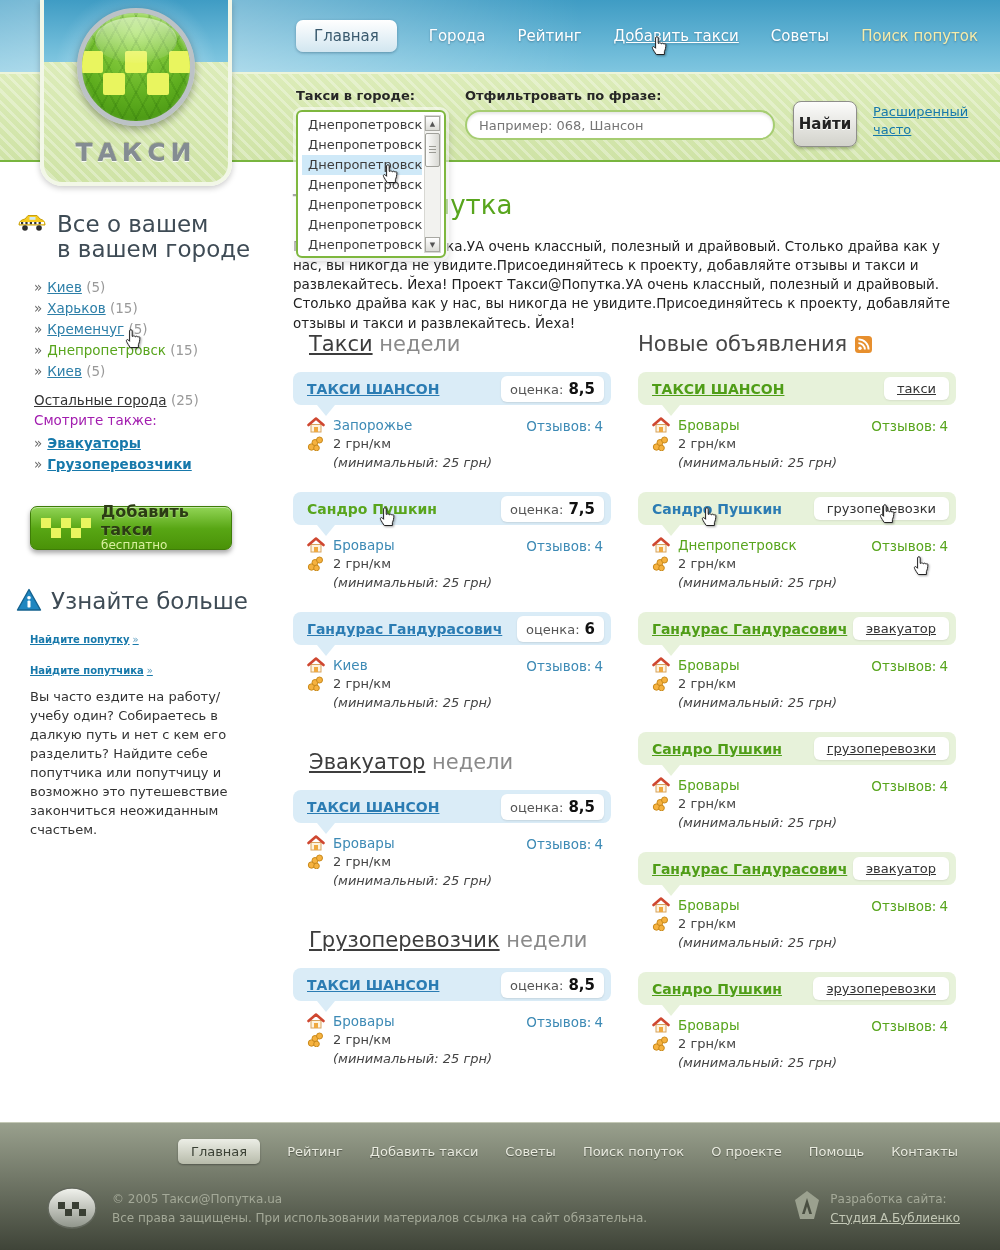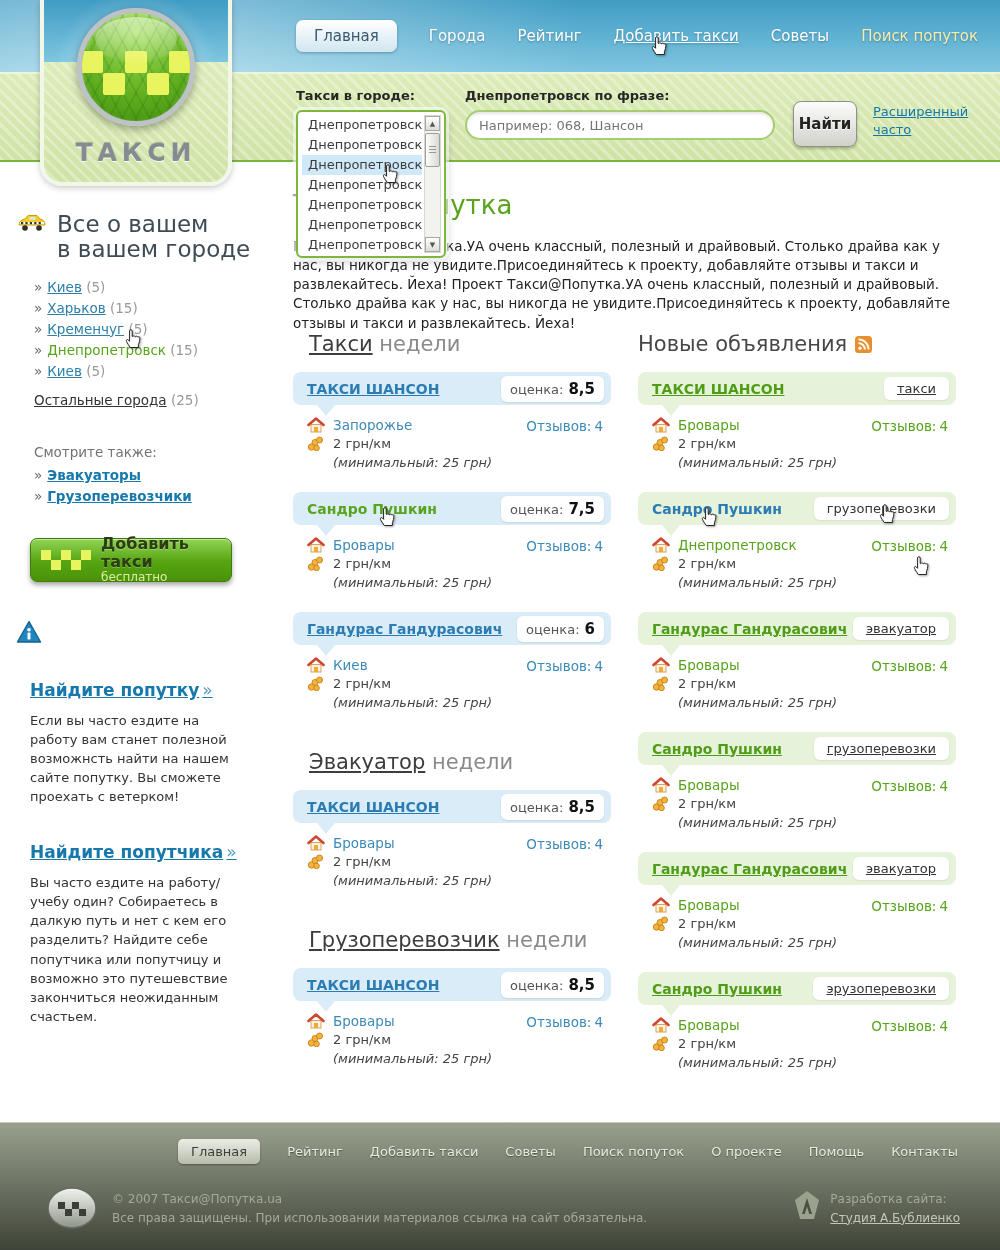--- a/index.html
+++ b/index.html
@@ -78,38 +78,38 @@
   .side-head{display:flex;gap:9px;padding-left:16px;align-items:flex-start}
   .side-head .txt{font-size:23px;color:#3e4b55;line-height:1.1}
   .cities{list-style:none;margin:16px 0 0 34px}
   .cities li{margin-bottom:5px;color:#777}
   .arr{color:#666;margin-right:5px;text-decoration:none}
   .cities a{color:#2d7fa8}
   .cities a.hover{color:#58a51d;text-decoration:none}
   .count{color:#999}
   .other{margin:13px 0 0 34px}
   .other a{color:#333}
-  .see-label{margin:36px 0 0 34px;color:#737373}
+  .see-label{margin:4px 0 0 34px;color:#a21caf}
   .see-list{list-style:none;margin:7px 0 0 34px}
   .see-list li{margin-bottom:5px}
   .see-list a{font-weight:bold;color:#1779ab}
   .add-btn{display:flex;align-items:center;gap:10px;margin:34px 0 0 30px;width:202px;height:44px;text-decoration:none;
     border:1px solid #3f7d08;border-radius:7px;padding:0 10px;
     background:linear-gradient(#92d556,#58a614 52%,#4a9208);
     box-shadow:0 3px 5px rgba(0,0,0,.35),inset 0 1px 0 rgba(255,255,255,.45)}
   .btn-checker{position:relative;width:50px;height:20px;flex:none;overflow:hidden}
   .btn-checker i{position:absolute;width:10px;height:10px;background:#e9f55f}
   .btn-checker i:nth-child(1){left:0;top:0}.btn-checker i:nth-child(2){left:20px;top:0}
   .btn-checker i:nth-child(3){left:40px;top:0}.btn-checker i:nth-child(4){left:10px;top:10px}
   .btn-checker i:nth-child(5){left:30px;top:10px}
   .btn-txt .l1{font-size:16px;font-weight:bold;color:#2c3c14;text-shadow:0 1px 0 rgba(255,255,255,.25);line-height:1.1}
   .btn-txt .l2{font-size:12px;color:#d9efa0;line-height:1.1}
   .learn-head{display:flex;gap:9px;margin:38px 0 0 16px;align-items:flex-start}
   .learn-head .txt{font-size:23px;color:#3e4b55}
-  .promo-link{display:block;margin:36px 0 0 30px;font-weight:bold;color:#1779ab;font-size:17px}
+  .promo-link{display:block;margin:20px 0 0 30px;font-weight:bold;color:#1779ab;font-size:10px}
   .promo-link .pa{font-weight:normal;text-decoration:none;color:#5b9cbe;margin-left:3px}
   .promo-text{margin:11px 0 0 30px;width:220px;color:#333;font-size:13px;line-height:1.47}
 
   
   .page-title{position:absolute;left:293px;top:190px;font-size:26px;font-weight:normal;z-index:1}
   .page-title .dark{color:#3d3d3d}.page-title .grn{color:#58a51d}
   .intro{position:absolute;left:293px;top:237px;width:676px;font-size:13.5px;line-height:1.42;color:#222;z-index:1}
   .col{position:absolute;top:332px;width:318px}
   .col-left{left:293px}.col-right{left:638px}
   h2.sec{font-size:21px;font-weight:normal;color:#8a8a8a;margin:0 16px 16px}
@@ -182,21 +182,21 @@
         <a href="#" class="nav-item hover">Добавить такси</a>
 
         <a href="#" class="nav-item">Советы</a>
 
         <a href="#" class="nav-item accent">Поиск попуток</a>
       </nav>
   </header>
 
   <div class="filterband">
     <span class="f-label lbl-city">Такси в городе:</span>
-    <span class="f-label lbl-phrase">Днепропетровск по фразе:</span>
+    <span class="f-label lbl-phrase">Отфильтровать по фразе:</span>
     <input class="phrase-input" type="text" placeholder="Например: 068, Шансон" style="">
     <button class="search-btn">Найти</button>
     <a href="#" class="adv-link">Расширенный часто</a>
   </div>
 
   <div class="logo-badge">
     <div class="logo-sky"></div>
     <div class="logo-grass"></div>
     <div class="logo-circle">
       <span class="lattice"></span>
@@ -320,26 +320,26 @@
     </a>
 
     <div class="learn-head">
       <span class="ic">
         <svg width="26" height="24" viewBox="0 0 26 24">
           <path d="M13 1.5 L24.5 22 H1.5 Z" fill="#1f86c0" stroke="#14628f" stroke-width="1.4" stroke-linejoin="round"></path>
           <circle cx="13" cy="9.8" r="1.8" fill="#fff"></circle>
           <rect x="11.5" y="12.4" width="3" height="7.2" rx="1.2" fill="#fff"></rect>
         </svg>
       </span>
+      <span class="txt">Узнайте больше</span>
     </div>
 
     <a href="#" class="promo-link">
       <span>Найдите попутку</span><span class="pa">»</span>
     </a>
-    <p class="promo-text">Если вы часто ездите на работу вам станет полезной возможнсть найти на нашем сайте попутку. Вы сможете проехать с ветерком!</p>
 
     <a href="#" class="promo-link">
       <span>Найдите попутчика</span><span class="pa">»</span>
     </a>
     <p class="promo-text">Вы часто ездите на работу/учебу один? Собираетесь в далкую путь и нет с кем его разделить? Найдите себе попутчика или попутчицу и возможно это путешевствие закончиться неожиданным счастьем.</p>
   </aside>
 
   <h1 class="page-title">
     <span class="dark">Такси@</span><span class="grn">Попутка</span>
   </h1>
@@ -820,21 +820,21 @@
           <ellipse cx="26" cy="21" rx="24" ry="20" fill="url(#fg)" stroke="#62675c" stroke-width="1.5"></ellipse>
           <g fill="#3a3f34">
               <rect x="12" y="15" width="7" height="7"></rect>
               <rect x="26" y="15" width="7" height="7"></rect>
               <rect x="19" y="22" width="7" height="7"></rect>
               <rect x="33" y="22" width="7" height="7"></rect>
             </g>
         </svg>
       </span>
       <div class="f-copy">
-        <div>© 2007 Такси@Попутка.ua</div>
+        <div>© 2005 Такси@Попутка.ua</div>
         <div>Все права защищены. При использовании материалов ссылка на сайт обязательна.</div>
       </div>
       <div class="f-dev">
         <span class="ic">
           <svg width="26" height="30" viewBox="0 0 26 30">
               <path d="M13 1 L25 10 L20 29 H6 L1 10 Z" fill="#9ba18f"></path>
               <path d="M13 8 L18 24 H15.3 L13 16.5 L10.7 24 H8 Z" fill="#4a4f42"></path>
             </svg>
         </span>
         <div>

